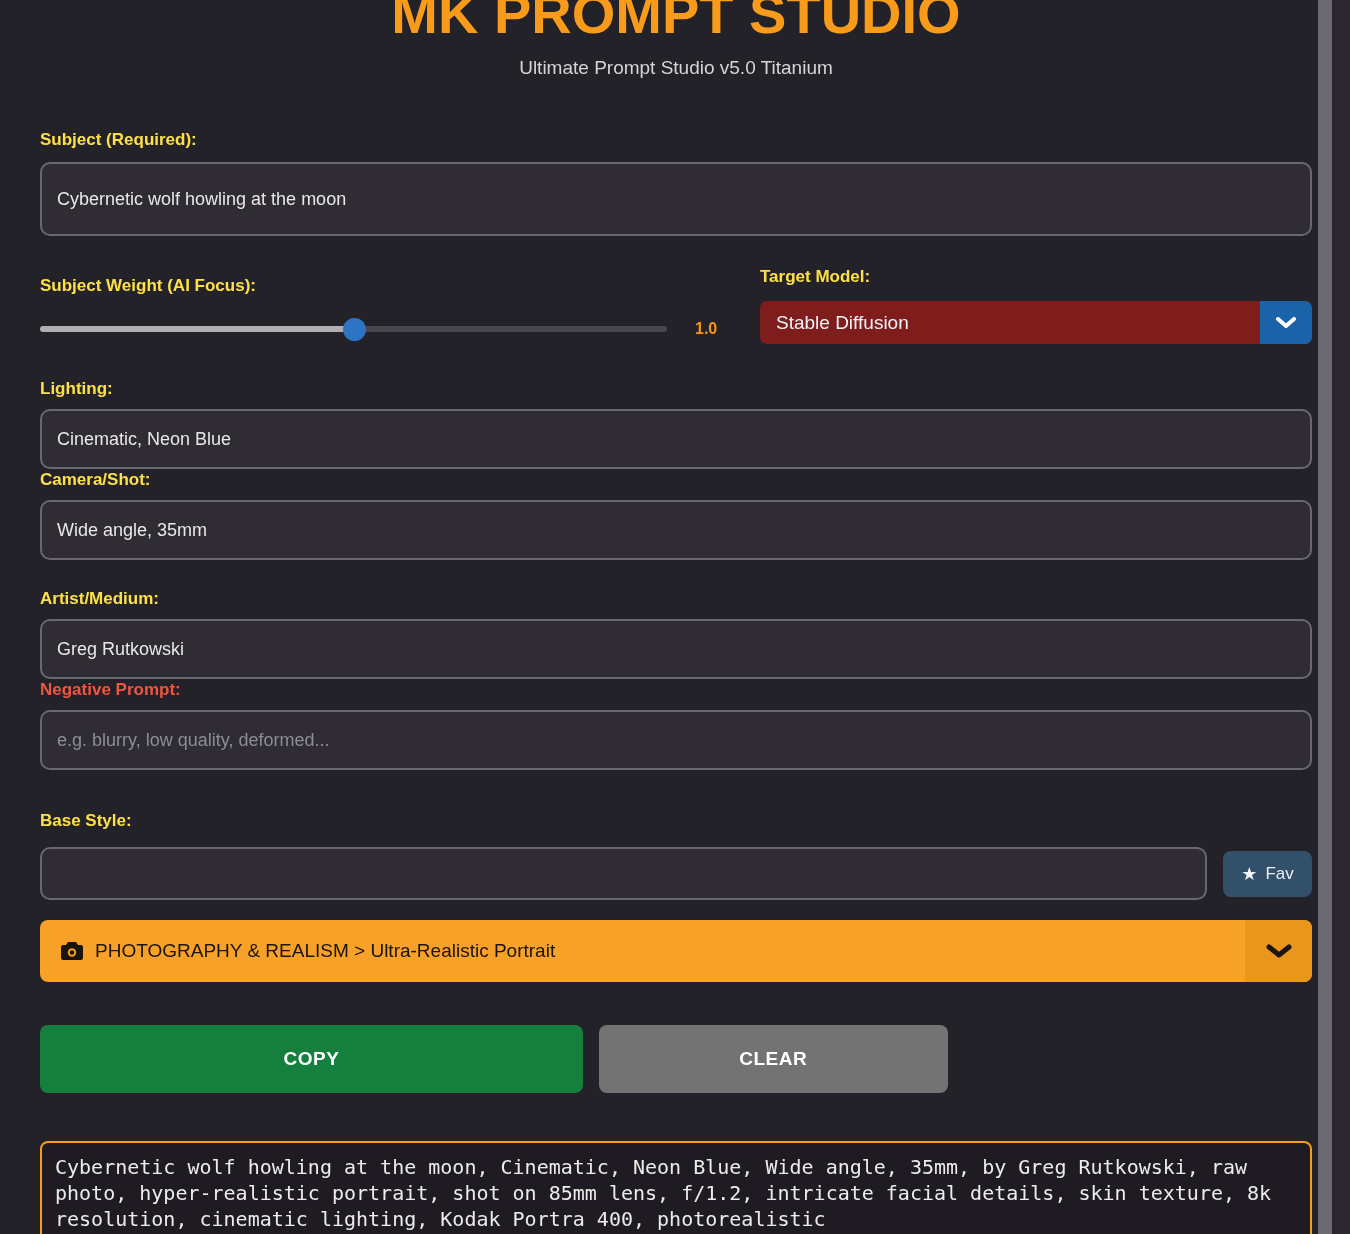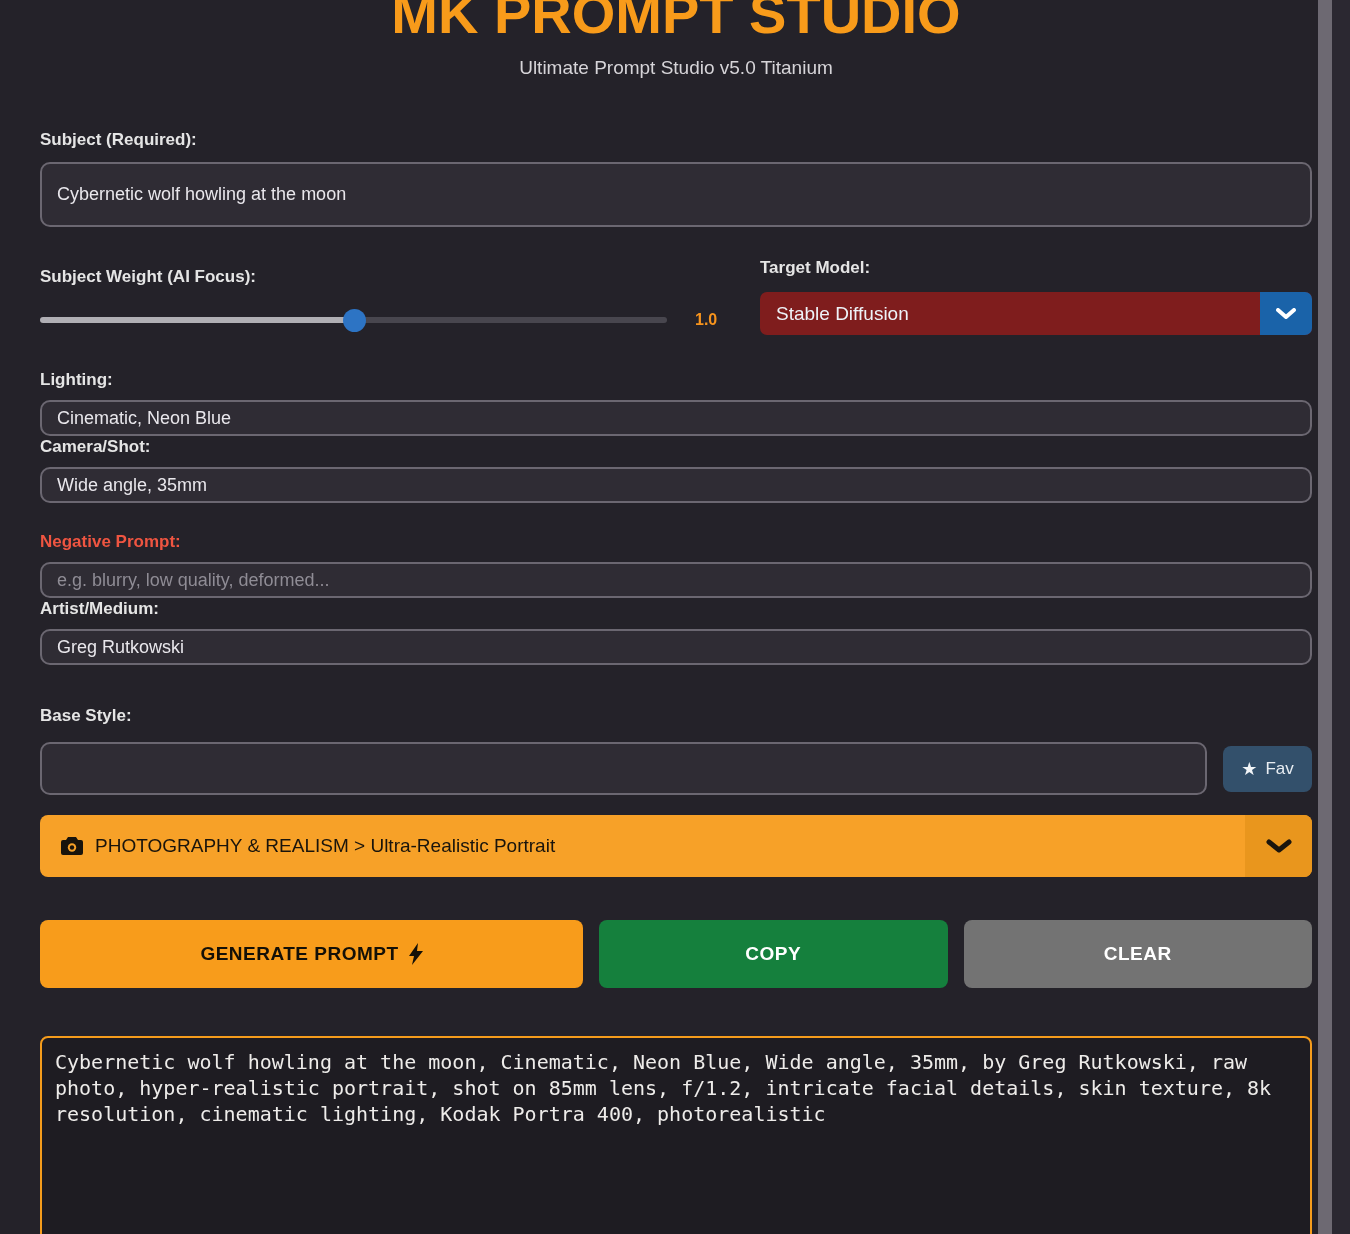--- a/index.html
+++ b/index.html
@@ -27,34 +27,34 @@
     font-size: 56px; line-height: 60px;
     font-weight: bold; text-align: center;
     color: #f89b1a;
   }
   .subtitle {
     margin-top: 12px; text-align: center;
     font-size: 19px; line-height: 23px; color: #d6d4d8;
   }
 
   .field-label {
-    font-size: 17px; line-height: 21px; font-weight: bold; color: #e5e5e5;
+    font-size: 17px; line-height: 21px; font-weight: bold; color: #fde047;
   }
   .field-label.negative { color: #ef5541; }
 
   .text-input {
-    width: 100%; height: 36px;
+    width: 100%; height: 60px;
     background: #2f2c34;
     border: 2px solid #6b6771; border-radius: 10px;
     color: #e9e7ec; font-size: 18px;
     font-family: "Liberation Sans", sans-serif;
     padding: 0 15px; outline: none;
   }
   .text-input::placeholder { color: #8f8c95; }
-  .text-input.tall { height: 65px; }
+  .text-input.tall { height: 74px; }
   .text-input.base { height: 53px; }
 
   .subject-label { margin-top: 50px; }
   .subject-input-wrap { margin-top: 12px; }
 
   .row-weight { margin-top: 30px; display: flex; align-items: center; }
   .weight-col { width: 688px; }
   .weight-col .field-label { margin-top: 5px; }
   .slider-line { margin-top: 22px; display: flex; align-items: center; }
   .slider {
@@ -190,26 +190,26 @@
         <input class="text-input" type="text" value="Cinematic, Neon Blue" style="">
       </div>
       <div class="cell">
         <div class="field-label">Camera/Shot:</div>
         <input class="text-input" type="text" value="Wide angle, 35mm" style="">
       </div>
     </div>
 
     <div class="row2 second">
       <div class="cell">
+        <div class="field-label">Artist/Medium:</div>
+        <input class="text-input" type="text" value="Greg Rutkowski" style="">
+      </div>
+      <div class="cell">
         <div class="field-label negative">Negative Prompt:</div>
         <input class="text-input" type="text" placeholder="e.g. blurry, low quality, deformed..." style="">
-      </div>
-      <div class="cell">
-        <div class="field-label">Artist/Medium:</div>
-        <input class="text-input" type="text" value="Greg Rutkowski" style="">
       </div>
     </div>
 
     <div class="field-label base-label">Base Style:</div>
     <div class="base-row">
       <input class="text-input base" type="text" value="" style="">
       <button class="fav-btn">
         <span class="star">★</span>
         <span>Fav</span>
       </button>
@@ -225,28 +225,20 @@
       </span>
       <span>PHOTOGRAPHY &amp; REALISM &gt; Ultra-Realistic Portrait</span>
       <span class="cap">
         <svg width="26" height="15" viewBox="0 0 26 15">
             <path d="M3 3 L13 11 L23 3" fill="none" stroke="#1a150d" stroke-width="5" stroke-linecap="round" stroke-linejoin="round"></path>
           </svg>
       </span>
     </div>
 
     <div class="btn-row">
-      <button class="btn generate">
-        <span>GENERATE PROMPT</span>
-        <span>
-          <svg width="14" height="22" viewBox="0 0 14 22">
-              <path d="M9 0 L0 13 L5 13 L3 22 L14 8 L8 8 Z" fill="#141007"></path>
-            </svg>
-        </span>
-      </button>
       <button class="btn copy">
         <span>COPY</span>
       </button>
       <button class="btn clear">
         <span>CLEAR</span>
       </button>
     </div>
 
     <textarea class="output-area" readonly="" style="">Cybernetic wolf howling at the moon, Cinematic, Neon Blue, Wide angle, 35mm, by Greg Rutkowski, raw photo, hyper-realistic portrait, shot on 85mm lens, f/1.2, intricate facial details, skin texture, 8k resolution, cinematic lighting, Kodak Portra 400, photorealistic</textarea>
 

